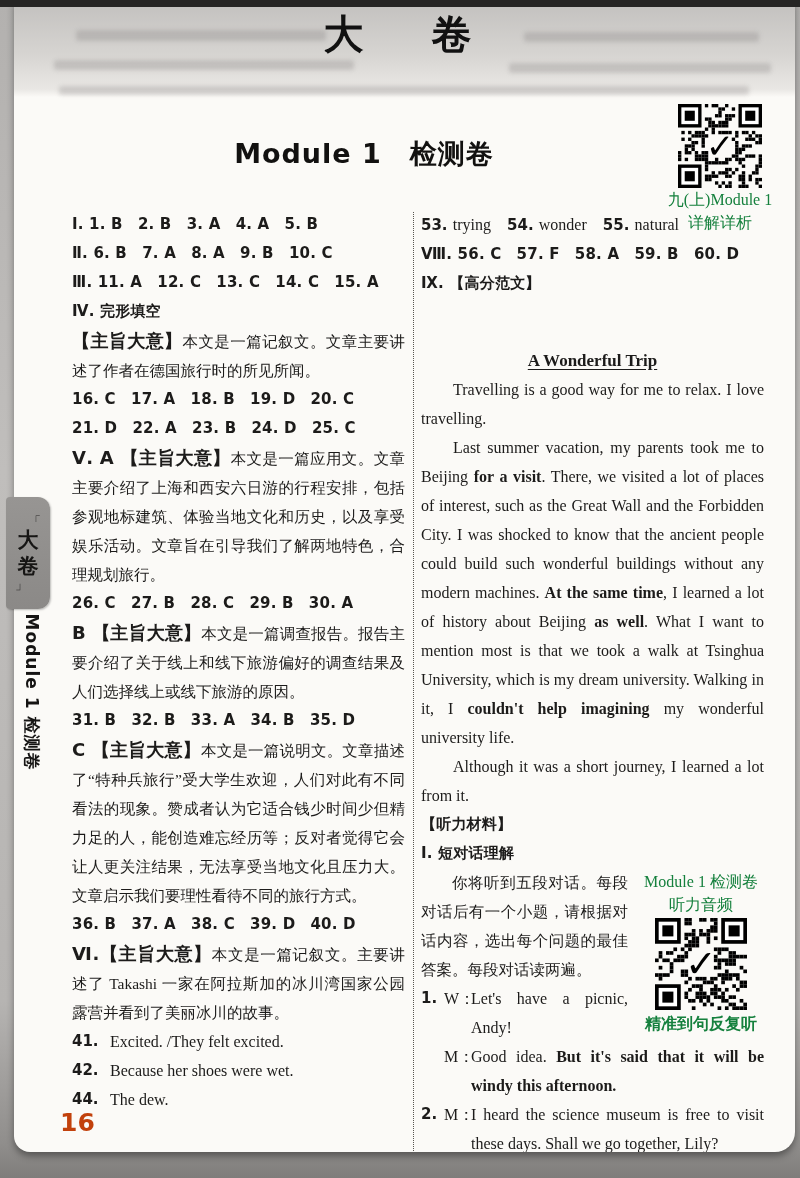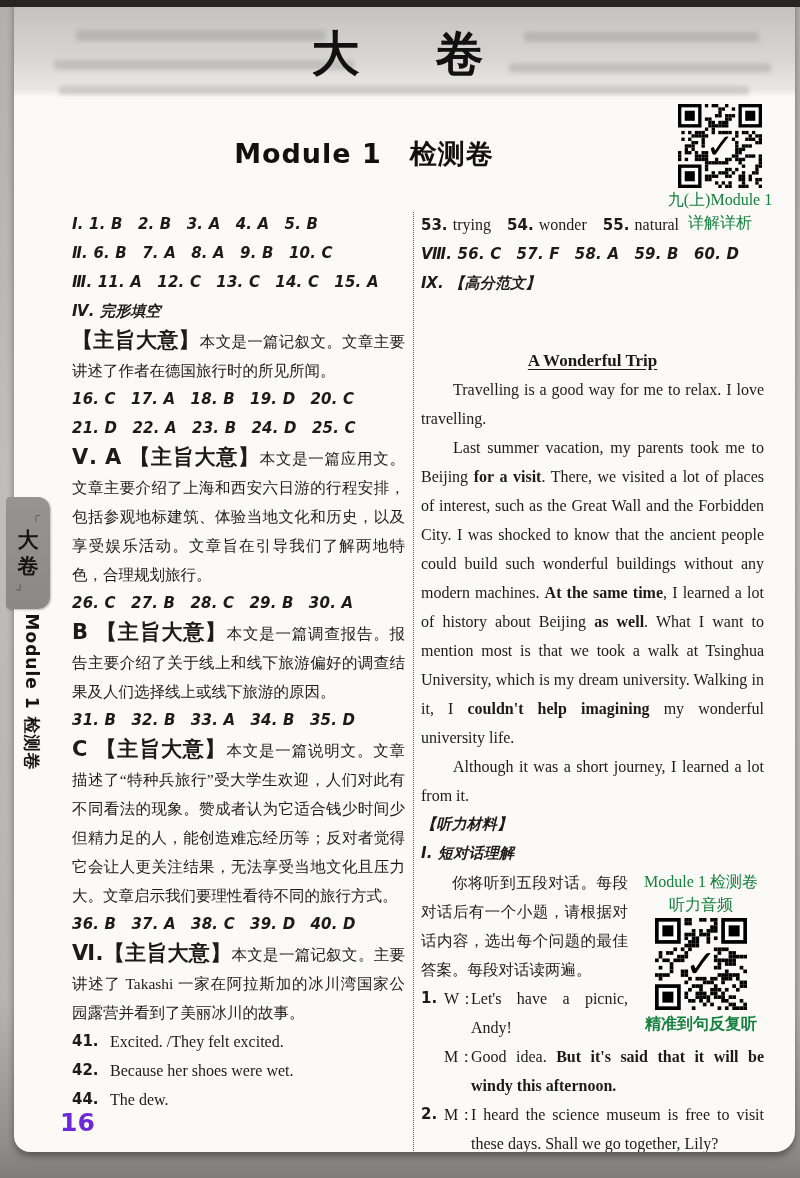--- a/index.html
+++ b/index.html
@@ -13,23 +13,23 @@
     background:#fbfaf7;border-radius:0 0 20px 16px;overflow:hidden;
     box-shadow:0 4px 7px rgba(0,0,0,.38);
   }
   
   .top-dark{position:absolute;left:0;top:0;width:800px;height:7px;background:#262524;z-index:5;}
   .band{
     position:absolute;left:0;top:0;width:781px;height:97px;
     background:linear-gradient(#c2c0be 0,#d6d4d1 55%,#e9e7e4 92%,#fbfaf7 100%);
   }
   .band-title{
-    position:absolute;left:0;top:22px;width:100%;text-align:center;
+    position:absolute;left:0;top:7px;width:100%;text-align:center;
     font-family:"DejaVu Sans","Liberation Sans",sans-serif;
-    font-weight:bold;font-size:48px;letter-spacing:14px;color:#111;
+    font-weight:bold;font-size:40px;letter-spacing:14px;color:#111;
   }
   .ghost{position:absolute;background:rgba(118,116,114,.26);filter:blur(2px);border-radius:3px;}
   
   .module-title{
     position:absolute;left:0;top:136px;width:700px;text-align:center;
     font-family:"DejaVu Sans","Liberation Sans",sans-serif;
     font-weight:bold;font-size:27px;color:#121110;letter-spacing:1px;
   }
   
   .qr-top{position:absolute;left:636px;top:104px;width:140px;text-align:center;}
@@ -45,25 +45,25 @@
   .qr-cap-b{font-weight:bold;}
   
   .cols{position:absolute;left:58px;top:210px;width:692px;display:flex;align-items:stretch;}
   .col{font-size:15.5px;}
   .col-left{width:333px;}
   .divider{border-left:1px dotted #57554f;margin:2px 7px 0 8px;}
   .col-right{flex:1;min-width:0;}
   .blk{line-height:29px;text-align:justify;}
   .blk .b{font-weight:bold;}
   .blk .u{text-decoration:underline;text-underline-offset:3px;}
-  .ans{font-family:"DejaVu Sans","Liberation Sans",sans-serif;font-weight:bold;white-space:pre-wrap;font-size:15px;letter-spacing:.2px;text-align:left;font-style:italic;}
+  .ans{font-family:"DejaVu Sans","Liberation Sans",sans-serif;font-weight:bold;white-space:pre-wrap;font-size:15px;letter-spacing:.2px;text-align:left;}
   .row{font-size:16px;}
   .row .b{font-family:"DejaVu Sans","Liberation Sans",sans-serif;font-size:15px;}
   .cn{font-size:15.5px;}
-  .cn .b{font-family:"DejaVu Sans","Liberation Sans",sans-serif;font-size:21px;}
+  .cn .b{font-family:"DejaVu Sans","Liberation Sans",sans-serif;font-size:18px;}
   .en{position:relative;padding-left:38px;font-size:16px;}
   .en .num{position:absolute;left:0;top:0;font-family:"DejaVu Sans","Liberation Sans",sans-serif;font-weight:bold;font-size:15px;}
   .title{text-align:center;font-size:17px;margin-top:48px;}
   .essay{text-indent:2em;font-size:16px;}
   .cnintro{text-indent:2em;font-size:15.5px;}
   .dlg{position:relative;padding-left:50px;font-size:16px;}
   .dlg .num{position:absolute;left:0;top:0;font-family:"DejaVu Sans","Liberation Sans",sans-serif;font-weight:bold;font-size:15px;}
   .dlg .sp{position:absolute;left:23px;top:0;}
   
   .qr-float{float:right;width:126px;margin:2px 0 6px 10px;text-align:center;}
@@ -81,21 +81,21 @@
   .side-tab .ch{font-family:"DejaVu Sans",sans-serif;font-weight:bold;font-size:21px;line-height:26px;color:#161514;}
   .side-label{
     position:absolute;left:31px;top:692px;transform:translate(-50%,-50%) rotate(90deg);
     white-space:nowrap;font-family:"DejaVu Sans","Liberation Sans",sans-serif;
     font-weight:bold;font-size:17px;color:#151413;letter-spacing:1px;
   }
   
   .page-num{
     position:absolute;left:46px;top:1108px;
     font-family:"DejaVu Sans","Liberation Sans",sans-serif;
-    font-weight:bold;font-size:25px;color:#6d28d9;
+    font-weight:bold;font-size:25px;color:#c2410c;
   }
 </style>
 </head>
 <body>
 
 <div class="page">
 
   <div class="band">
     <div class="ghost" style="left:62px;top:30px;width:250px;height:11px;"></div>
     <div class="ghost" style="left:40px;top:60px;width:300px;height:10px;"></div>

